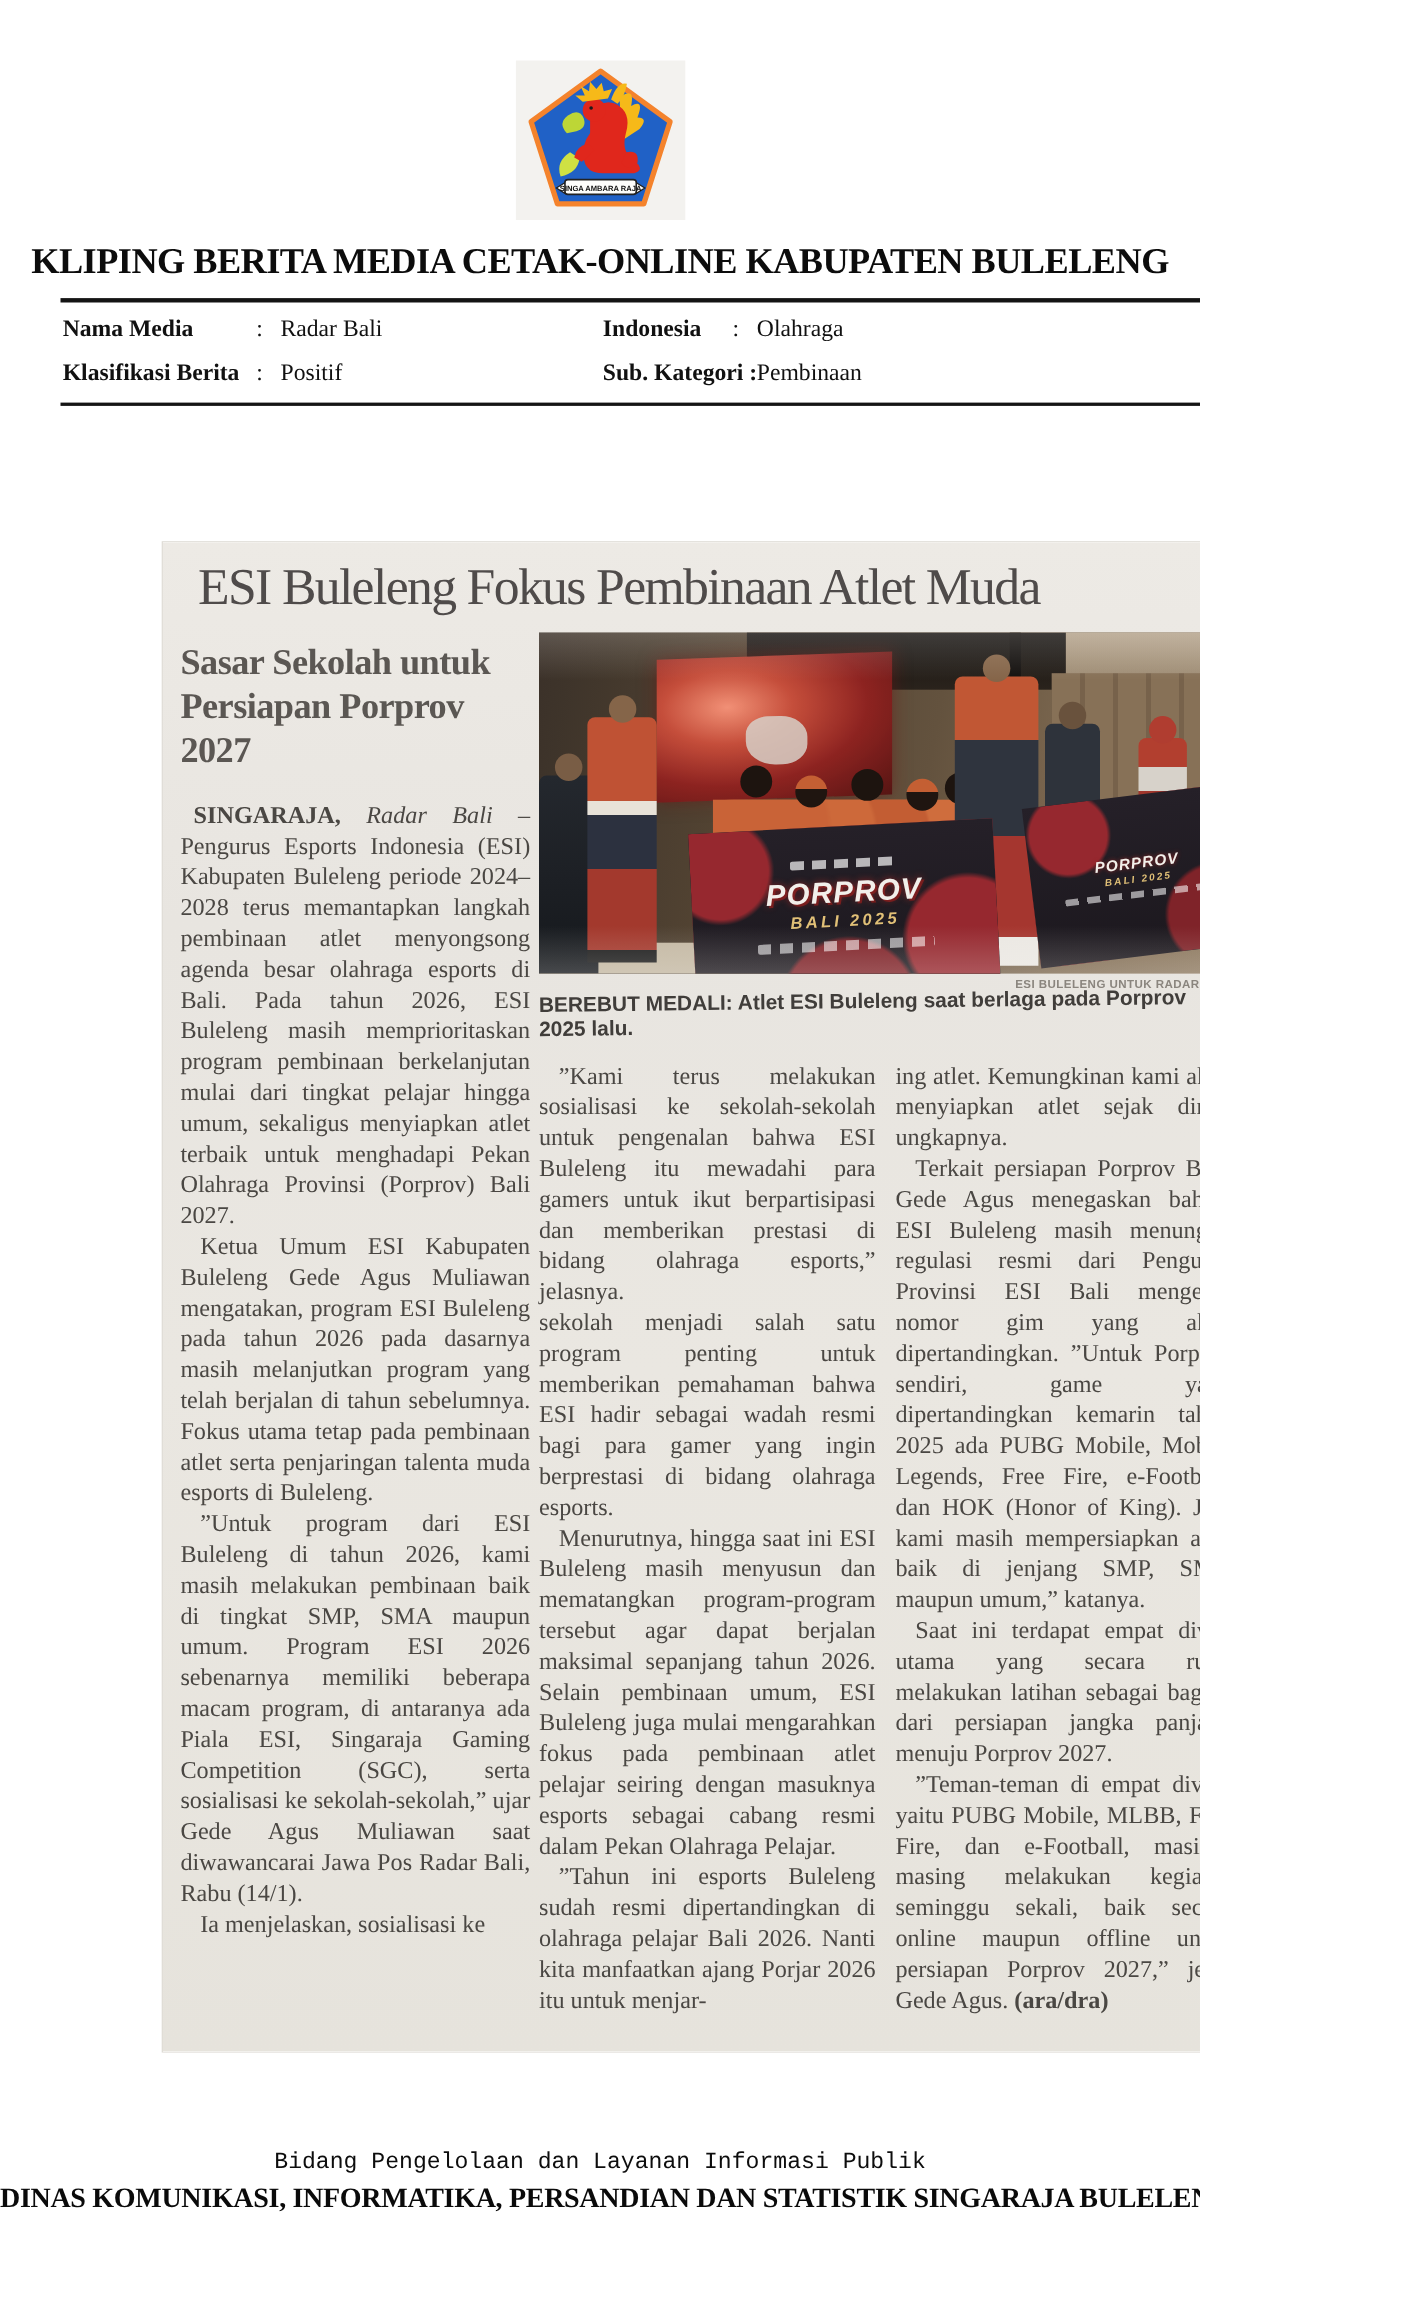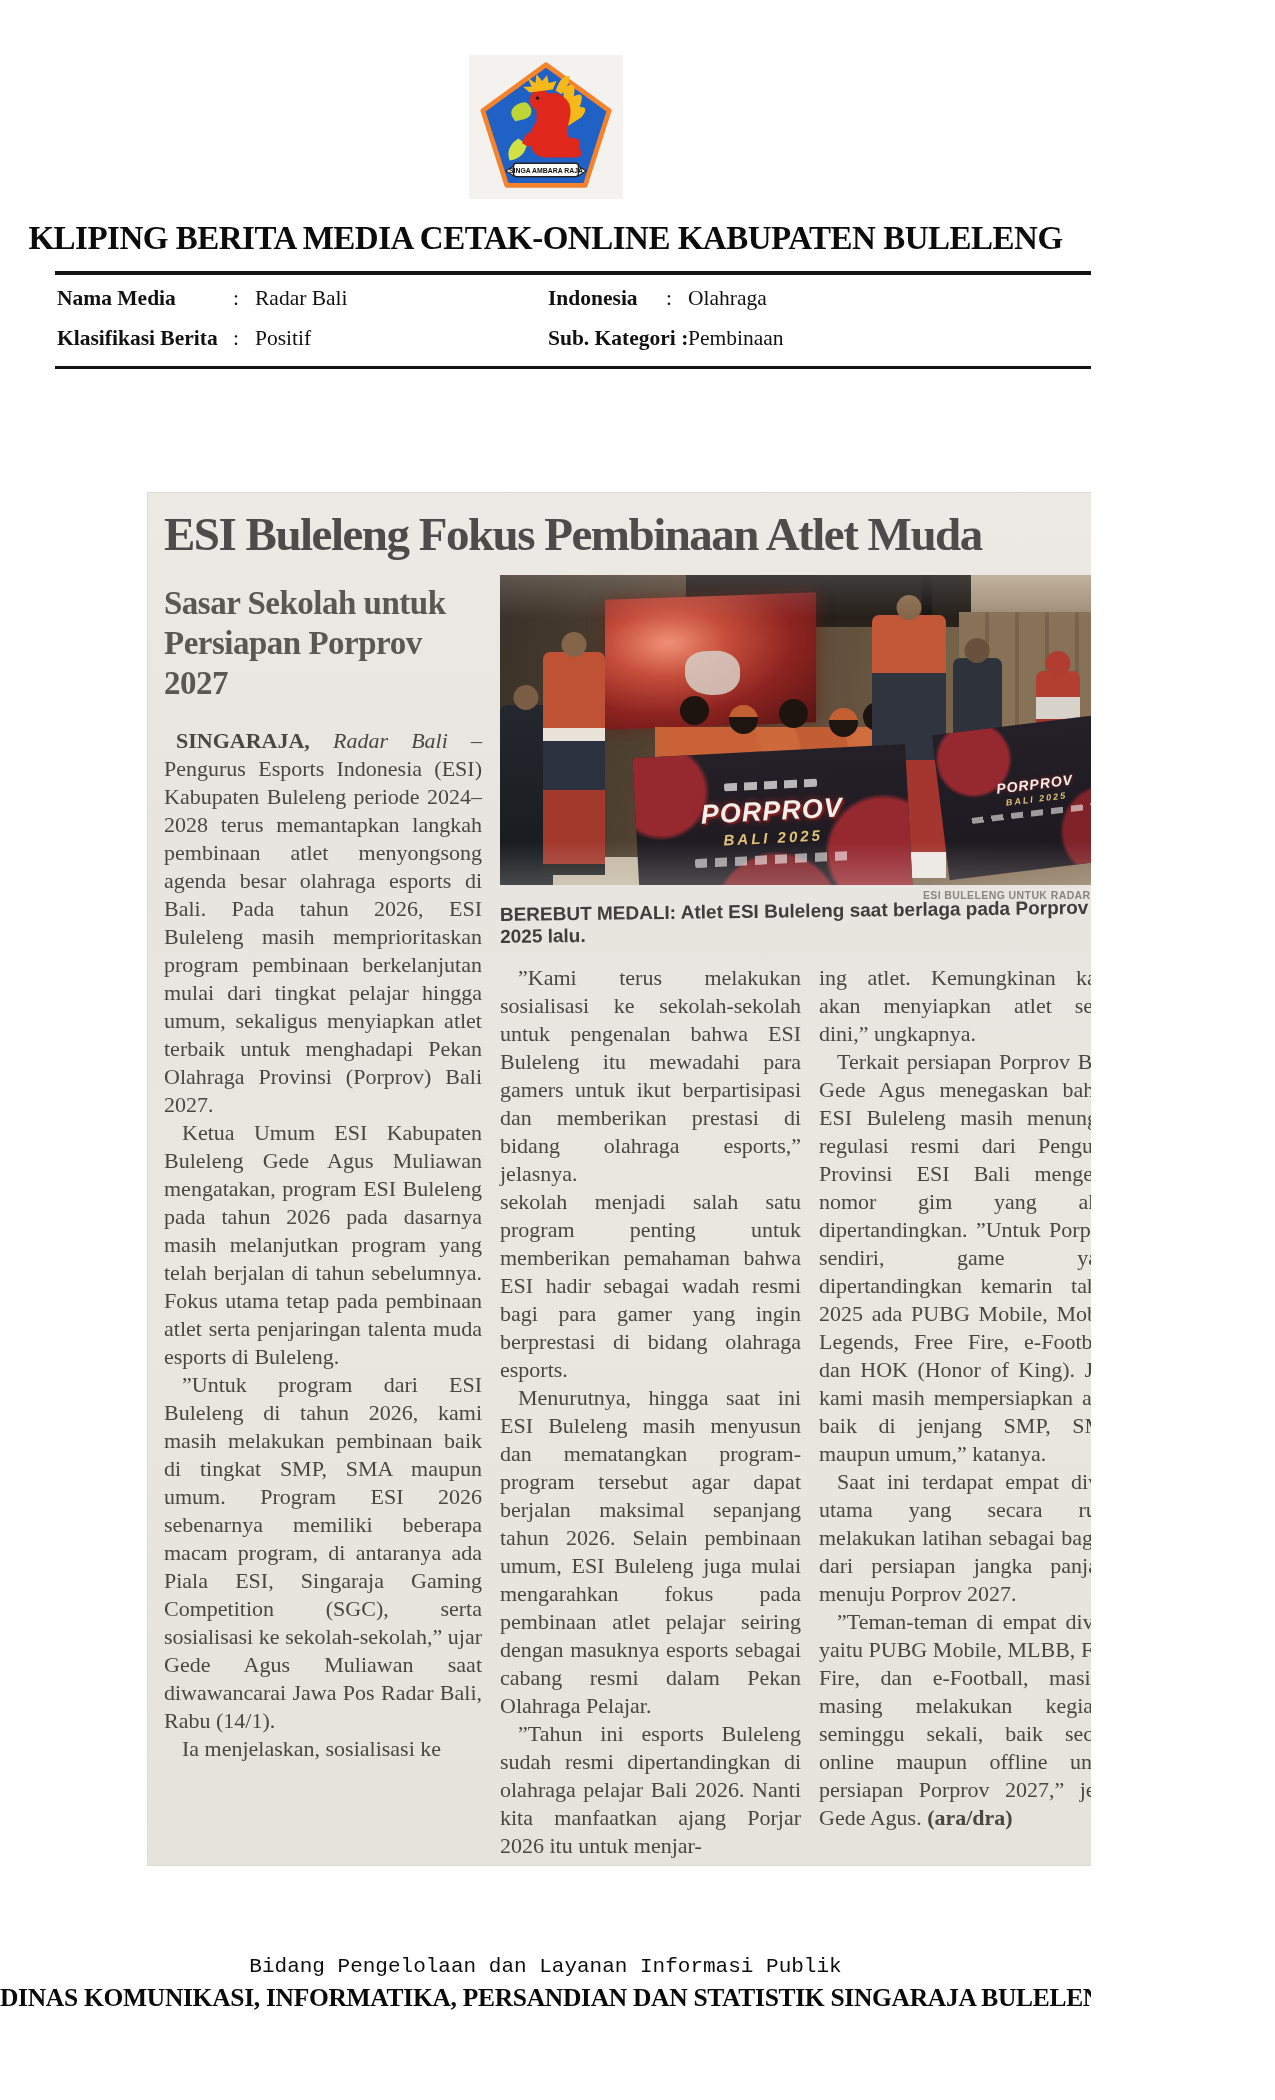--- a/index.html
+++ b/index.html
@@ -29,24 +29,24 @@
   .meta .val { font-size:21.5px; }
 
   
   .clipping {
     position:absolute; left:148px; top:493px; width:988px; height:1372px;
     background:linear-gradient(180deg,#edeae5 0%,#e8e5e0 25%,#eae7e1 55%,#e6e3dc 100%);
     box-shadow:0 0 0 1px #dedbd5; padding:14px 16px; box-sizing:border-box;
     color:#4a4744;
   }
   .headline {
-    font-size:47px; font-weight:bold; color:#4f4b4a; letter-spacing:-1.5px;
-    line-height:1.1; margin:2px 0 14px; white-space:nowrap;
-  }
-  .cols { display:flex; gap:18px; }
+    font-size:47px; font-weight:normal; color:#4f4b4a; letter-spacing:-1.5px;
+    line-height:1.1; margin:2px 16px 14px; white-space:nowrap;
+  }
+  .cols { display:flex; gap:8px; }
   .col-left { width:318px; flex:0 0 318px; }
   .col-right { flex:1; min-width:0; }
   .subhead {
     font-size:33px; font-weight:bold; color:#5b5753; letter-spacing:-0.5px;
     line-height:1.22; margin:8px 0 24px;
   }
   .article-p {
     font-size:22px; line-height:28px; text-align:justify; color:#4a4743;
     margin:0; text-indent:18px;
   }

